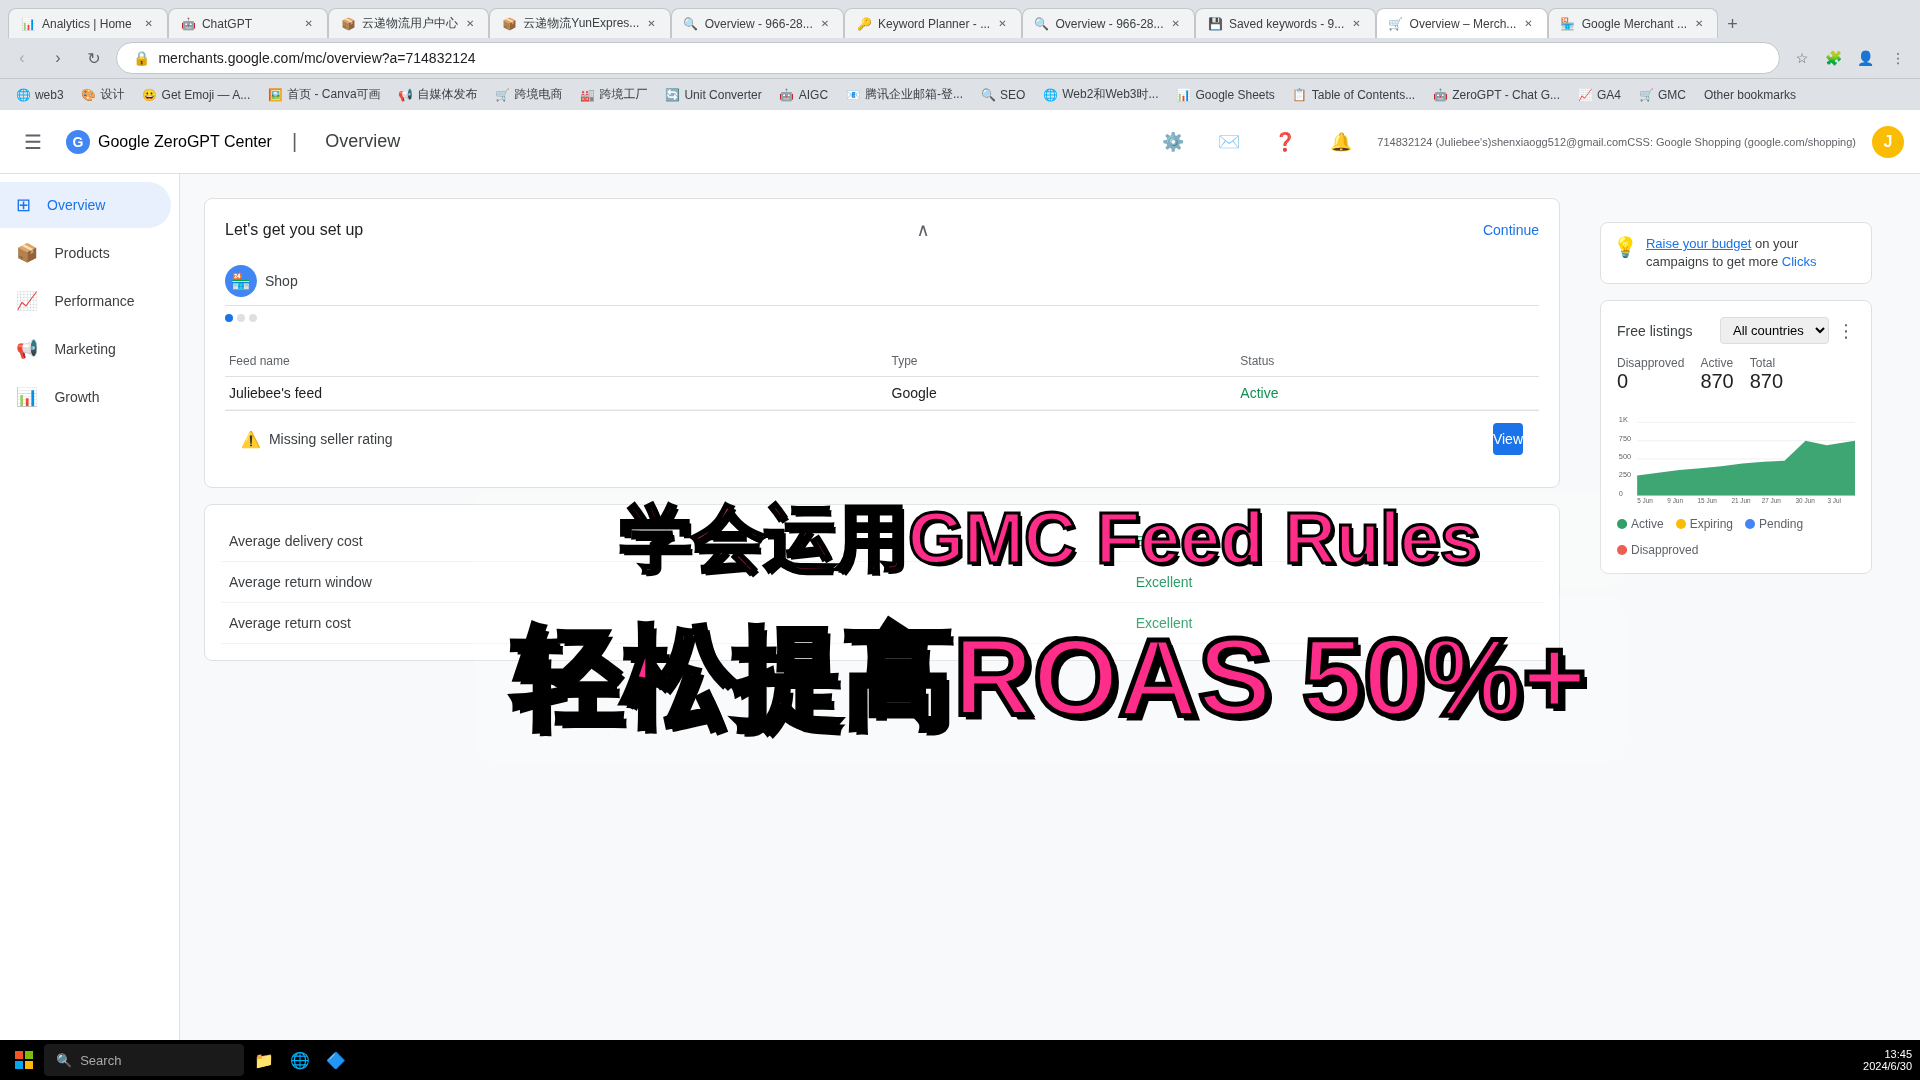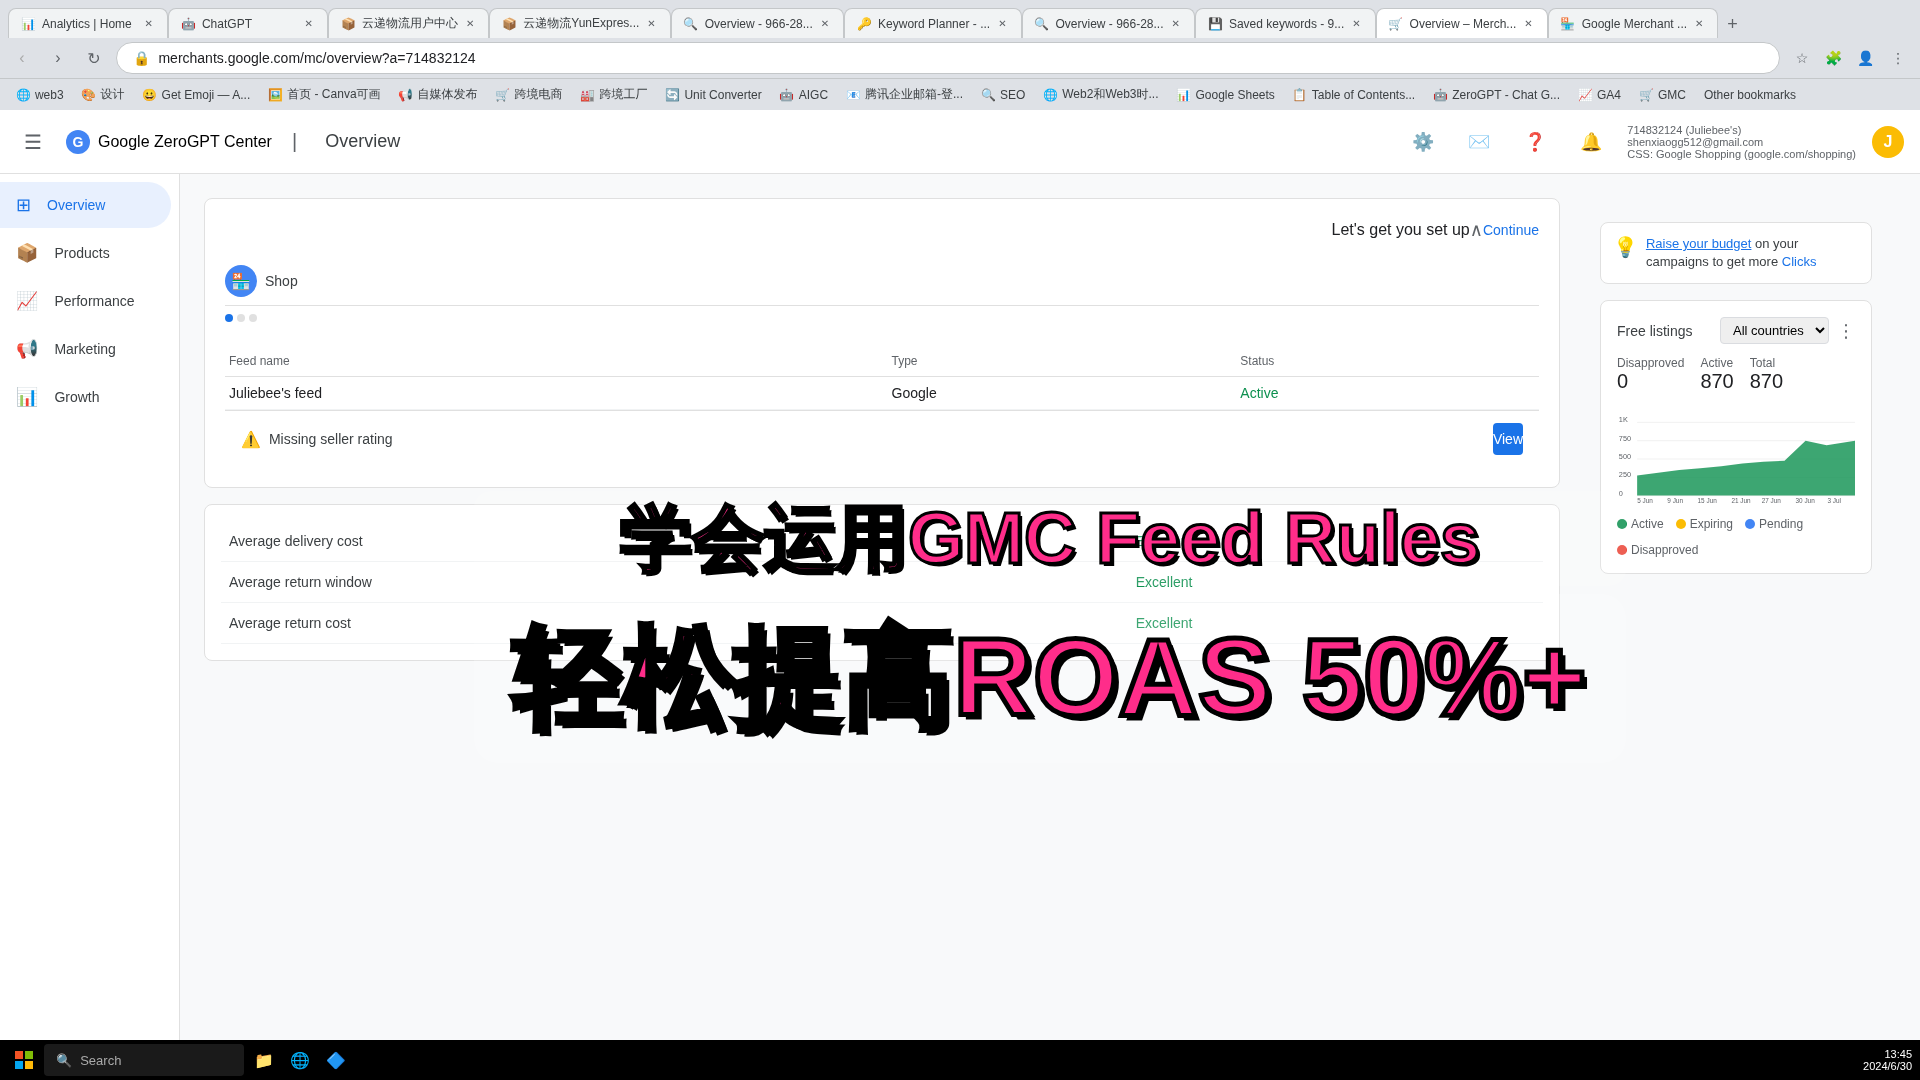--- a/index.html
+++ b/index.html
@@ -27,39 +27,39 @@
     .app-container { display: flex; flex-direction: column; width: 100%; height: calc(1080px - 110px); background: #fff; }
 
     
     .top-nav { display: flex; align-items: center; padding: 0 16px; height: 64px; border-bottom: 1px solid #e0e0e0; background: #fff; gap: 16px; }
     .hamburger-icon { font-size: 20px; color: #5f6368; cursor: pointer; padding: 8px; }
     .gmc-logo { display: flex; align-items: center; gap: 8px; }
     .google-g { width: 24px; height: 24px; border-radius: 50%; background: #4285f4; color: white; display: flex; align-items: center; justify-content: center; font-weight: bold; font-size: 14px; }
     .page-title-nav { font-size: 18px; color: #3c4043; margin-left: 8px; }
     .nav-spacer { flex: 1; }
     .nav-icon-btn { width: 40px; height: 40px; display: flex; align-items: center; justify-content: center; border-radius: 50%; cursor: pointer; color: #5f6368; font-size: 18px; }
-    .account-info { display: flex; flex-direction: column; align-items: flex-start; font-size: 11px; color: #5f6368; }
+    .account-info { display: flex; flex-direction: row; align-items: flex-end; font-size: 11px; color: #5f6368; }
     .account-avatar { width: 32px; height: 32px; border-radius: 50%; background: #fbbc04; display: flex; align-items: center; justify-content: center; color: white; font-weight: bold; cursor: pointer; }
 
     
     .main-layout { display: flex; flex: 1; overflow: hidden; }
 
     
     .sidebar { width: 180px; background: #fff; border-right: 1px solid #e0e0e0; padding: 8px 0; display: flex; flex-direction: column; gap: 2px; }
     .sidebar-item { display: flex; align-items: center; gap: 16px; padding: 12px 16px; cursor: pointer; border-radius: 0 24px 24px 0; margin-right: 8px; color: #3c4043; font-size: 14px; }
     .sidebar-item.active { background: #e8f0fe; color: #1a73e8; }
     .sidebar-icon { font-size: 18px; }
     .sidebar-label { font-size: 14px; }
 
     
     .content { flex: 1; padding: 24px; overflow: auto; position: relative; background: #f8f9fa; }
 
     
     .setup-card { background: #fff; border-radius: 8px; border: 1px solid #e0e0e0; padding: 20px; margin-bottom: 16px; }
-    .setup-card-header { display: flex; align-items: center; justify-content: flex-end; margin-bottom: 16px; }
+    .setup-card-header { display: flex; align-items: center; justify-content: space-between; margin-bottom: 16px; }
     .setup-card-title { font-size: 16px; color: #202124; font-weight: 500; }
     .chevron-up { font-size: 18px; color: #5f6368; cursor: pointer; }
     .continue-btn { color: #1a73e8; font-size: 14px; cursor: pointer; }
 
     .feed-table { width: 100%; border-collapse: collapse; margin-top: 8px; }
     .feed-table th { text-align: left; font-size: 12px; color: #5f6368; padding: 8px 4px; border-bottom: 1px solid #e0e0e0; font-weight: 500; }
     .feed-table td { padding: 8px 4px; font-size: 14px; color: #202124; border-bottom: 1px solid #f1f3f4; }
 
     .warning-row { display: flex; align-items: center; gap: 8px; padding: 12px 16px; border-top: 1px solid #e0e0e0; }
     .warning-icon { color: #f29900; font-size: 16px; }

